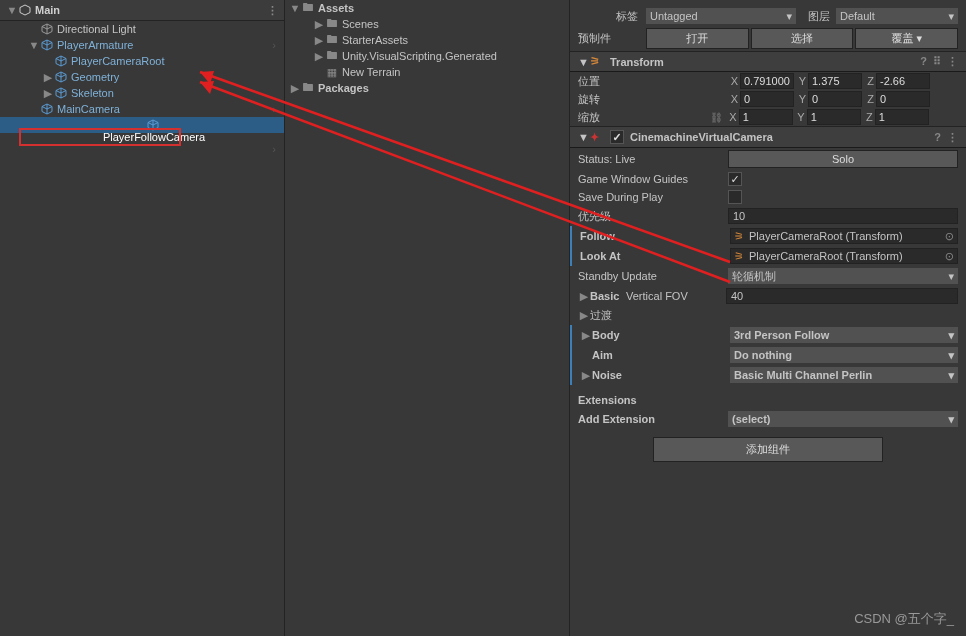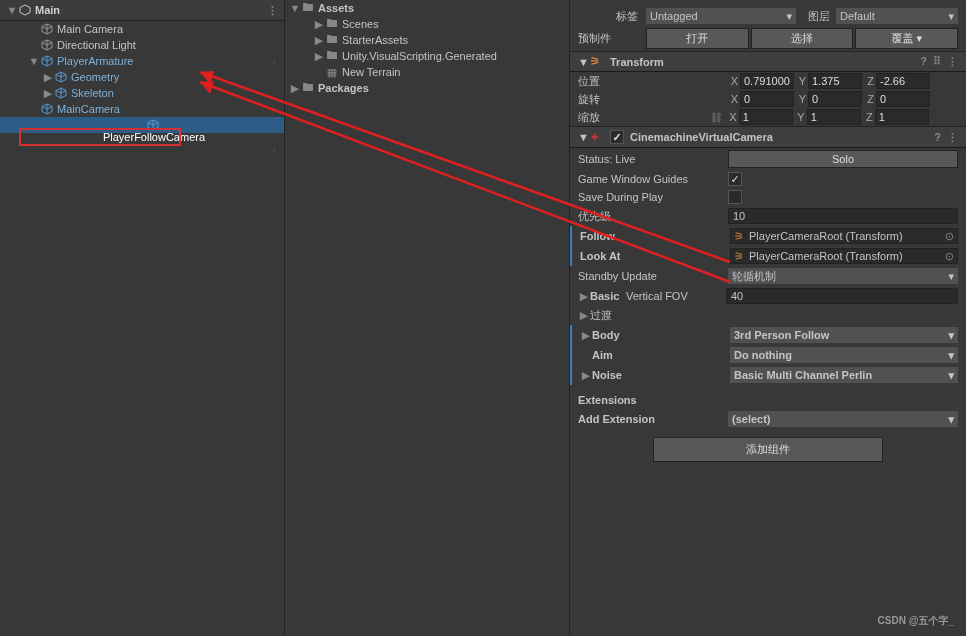--- a/index.html
+++ b/index.html
@@ -44,21 +44,21 @@
 .obj-field .oicon { width: 12px; height: 12px; margin-right: 3px; }
 .obj-field .target { margin-left: auto; color: #888; }
 
 .checkbox { width: 14px; height: 14px; background: #2a2a2a; border: 1px solid #555; display: flex; align-items: center; justify-content: center; color: #ddd; }
 
 .blue-bar { border-left: 2px solid #3d7fb8; }
 .bold { font-weight: bold; }
 
 .add-comp { width: 230px; margin: 8px auto; background: #585858; border: 1px solid #222; padding: 4px; text-align: center; color: #ddd; cursor: pointer; }
 
-.watermark { position: absolute; bottom: 8px; right: 12px; color: #999; font-size: 10px; font-weight: bold; }
+.watermark { position: absolute; bottom: 8px; right: 12px; color: #999; font-size: 13px; }
 
 svg line.arrow { stroke: #e02020; stroke-width: 2.5; }
 svg polygon.ahead { fill: #e02020; }
 
 .lock-icon { margin-left: 4px; color: #888; font-size: 10px; }
 </style>
 </head>
 <body>
 
 <div class="container">
@@ -75,41 +75,41 @@
       <span class="dots">⋮</span>
     </div>
     <div id="hier-list">
         <div class="tree-item" style="padding-left: 28px;">
           <span class="expand"></span>
     <span class="cube-icon">
             <svg viewBox="0 0 12 12">
               <path d="M6 1L1 3.5v5L6 11l5-2.5v-5zM6 1v10M1 3.5L6 6l5-2.5" fill="none" stroke="#999"></path>
             </svg>
           </span>
-    <span style="color:#c4c4c4">Main Camera</span>
-    </div>
-        <div class="tree-item" style="padding-left: 28px;">
-          <span class="expand"></span>
-    <span class="cube-icon">
-            <svg viewBox="0 0 12 12">
-              <path d="M6 1L1 3.5v5L6 11l5-2.5v-5zM6 1v10M1 3.5L6 6l5-2.5" fill="none" stroke="#999"></path>
-            </svg>
-          </span>
     <span style="color:#c4c4c4">Directional Light</span>
     </div>
         <div class="tree-item" style="padding-left: 28px;">
           <span class="expand">▼</span>
     <span class="cube-icon">
             <svg viewBox="0 0 12 12">
               <path d="M6 1L1 3.5v5L6 11l5-2.5v-5zM6 1v10M1 3.5L6 6l5-2.5" fill="none" stroke="#5a9bd4"></path>
             </svg>
           </span>
     <span style="color:#7fb1d8">PlayerArmature</span>
     <span class="arrow-right">›</span>
         </div>
+        <div class="tree-item" style="padding-left: 42px;">
+          <span class="expand"></span>
+    <span class="cube-icon">
+            <svg viewBox="0 0 12 12">
+              <path d="M6 1L1 3.5v5L6 11l5-2.5v-5zM6 1v10M1 3.5L6 6l5-2.5" fill="none" stroke="#5a9bd4"></path>
+            </svg>
+          </span>
+    <span style="color:#7fb1d8">PlayerCameraRoot</span>
+    </div>
         <div class="tree-item" style="padding-left: 42px;">
           <span class="expand">▶</span>
     <span class="cube-icon">
             <svg viewBox="0 0 12 12">
               <path d="M6 1L1 3.5v5L6 11l5-2.5v-5zM6 1v10M1 3.5L6 6l5-2.5" fill="none" stroke="#5a9bd4"></path>
             </svg>
           </span>
     <span style="color:#7fb1d8">Geometry</span>
     </div>
         <div class="tree-item" style="padding-left: 42px;">

